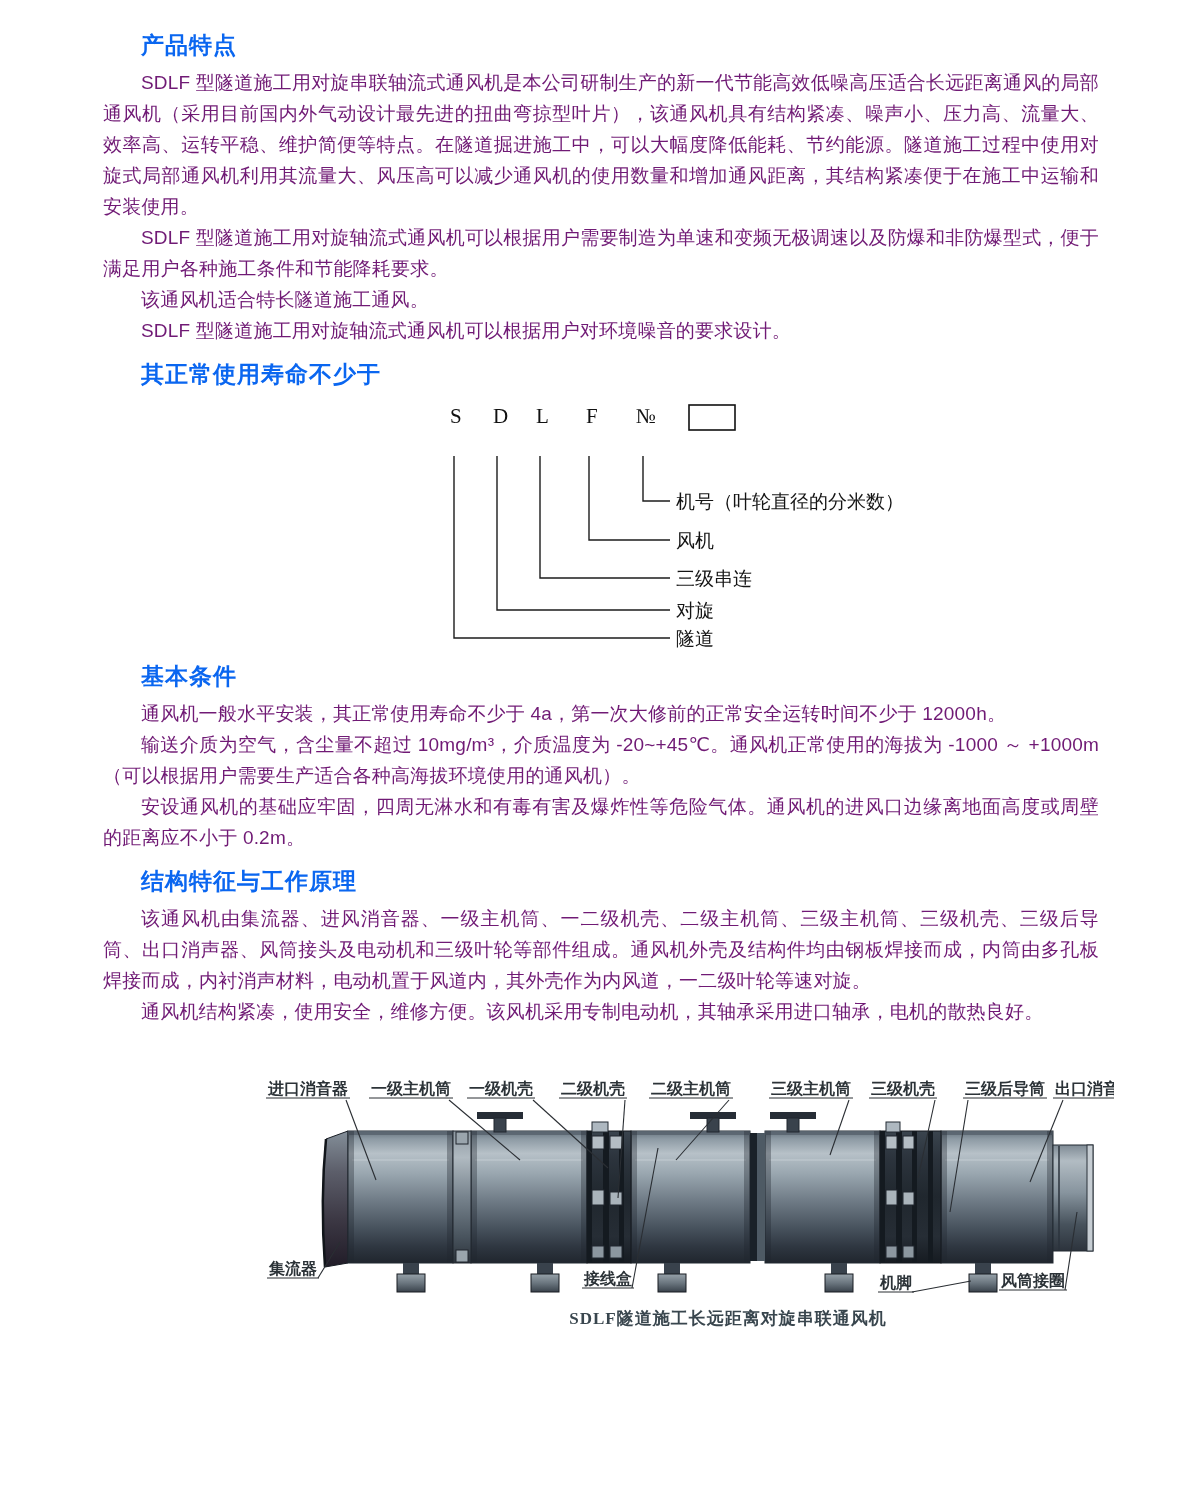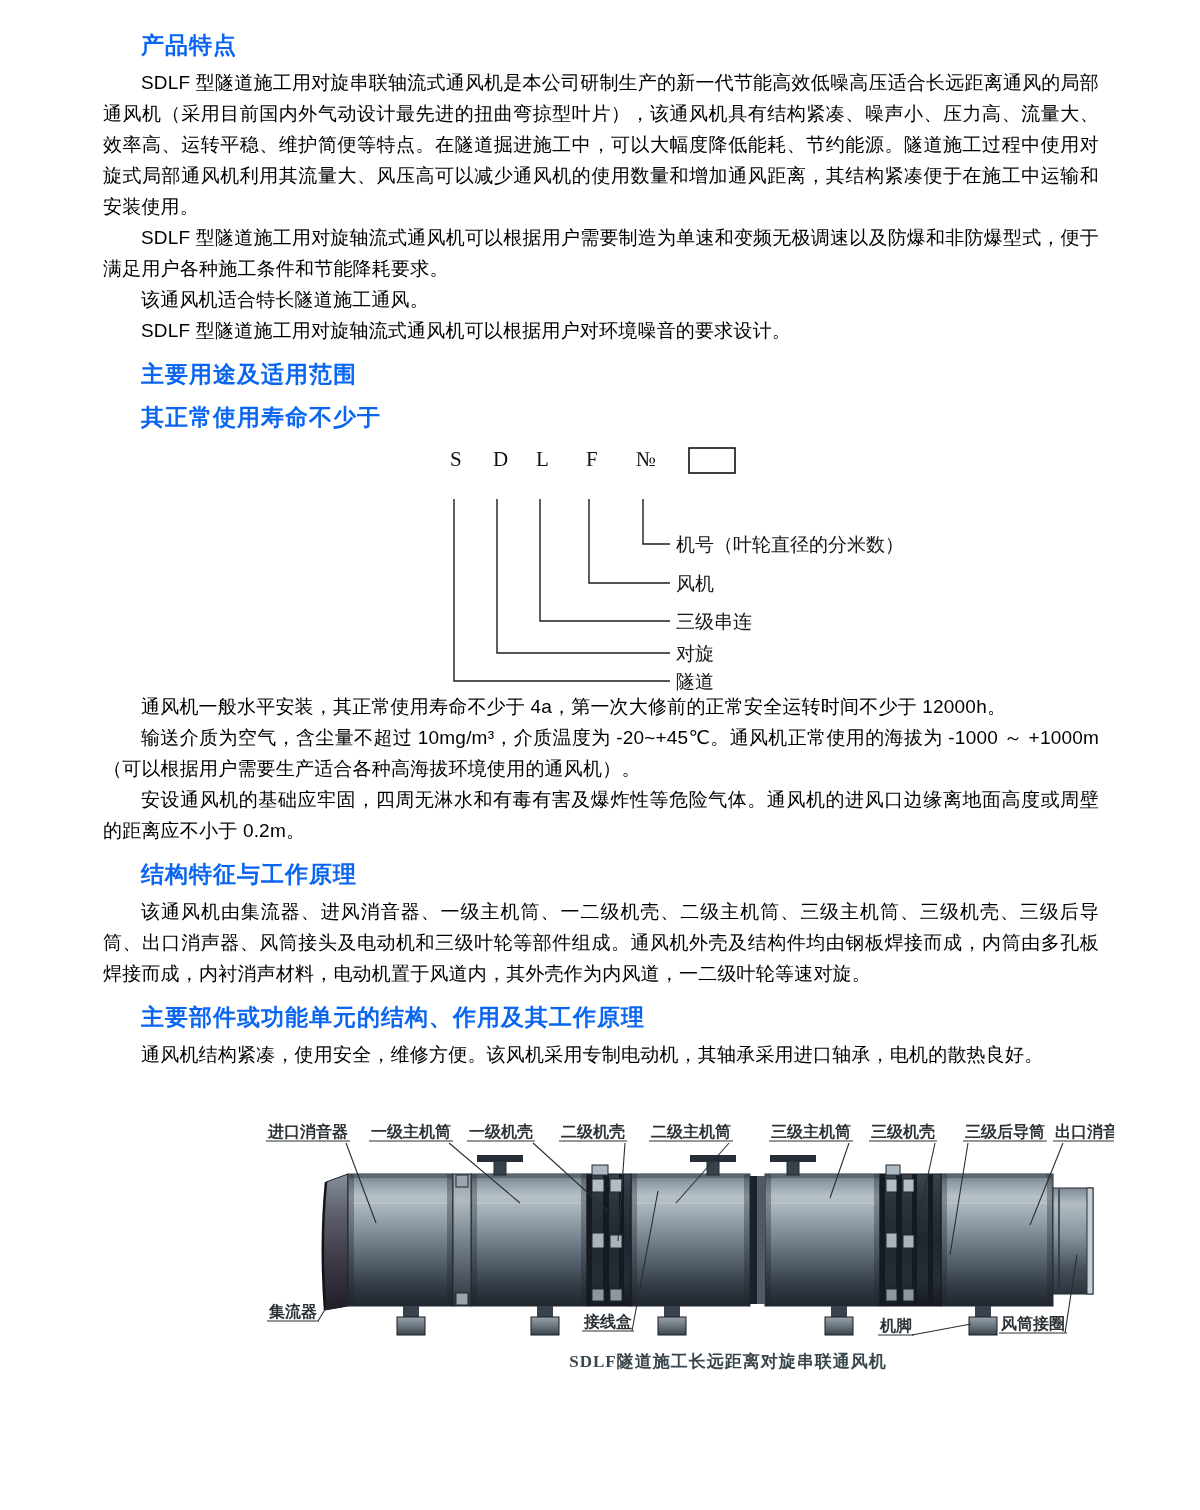--- a/index.html
+++ b/index.html
@@ -11,41 +11,40 @@
     color:#161616;
   }
   .content { padding:12px 15px 0 17px; }
   h2.sec-head {
     font-size:23px; line-height:30px; font-weight:bold;
     color:#0a66f0; margin:13px 0 7px 38px; letter-spacing:1px;
   }
   h2.sec-head.first { margin-top:2px; }
   p.para {
     font-size:19px; line-height:31px; text-align:justify;
-    text-indent:2em; color:#000000; letter-spacing:0.2px;
+    text-indent:2em; color:#701a75; letter-spacing:0.2px;
   }
   .model-diagram { width:520px; height:252px; margin:4px 0 0 330px; position:relative; }
   .fan-diagram  { width:950px; height:290px; margin:33px 0 0 115px; position:relative;font-weight:bold; }
   svg text { user-select:none; }
   .mono-line { stroke:#1c1c1c; stroke-width:1.4; fill:none; }
   .cad-text { font-family:"Liberation Serif","DejaVu Serif",serif; }
 </style>
 </head>
 <body>
 
 <div class="page">
   <div class="content">
 
     <h2 class="sec-head first">产品特点</h2>
     <p class="para">SDLF 型隧道施工用对旋串联轴流式通风机是本公司研制生产的新一代节能高效低噪高压适合长远距离通风的局部通风机（采用目前国内外气动设计最先进的扭曲弯掠型叶片），该通风机具有结构紧凑、噪声小、压力高、流量大、效率高、运转平稳、维护简便等特点。在隧道掘进施工中，可以大幅度降低能耗、节约能源。隧道施工过程中使用对旋式局部通风机利用其流量大、风压高可以减少通风机的使用数量和增加通风距离，其结构紧凑便于在施工中运输和安装使用。</p>
     <p class="para">SDLF 型隧道施工用对旋轴流式通风机可以根据用户需要制造为单速和变频无极调速以及防爆和非防爆型式，便于满足用户各种施工条件和节能降耗要求。</p>
     <p class="para">该通风机适合特长隧道施工通风。</p>
     <p class="para">SDLF 型隧道施工用对旋轴流式通风机可以根据用户对环境噪音的要求设计。</p>
 
-    <h2 class="sec-head">主要用途及适用范围</h2>
 
     <h2 class="sec-head">其正常使用寿命不少于</h2>
 
     <div class="model-diagram">
       <svg width="520" height="252" viewBox="0 0 520 252">
         <g class="cad-text" font-size="21" fill="#111111">
           <text x="17" y="27">S</text>
           <text x="60" y="27">D</text>
           <text x="103" y="27">L</text>
           <text x="153" y="27">F</text>
@@ -62,28 +61,28 @@
         <g font-size="19" fill="#141414">
           <text x="243" y="112">机号（叶轮直径的分米数）</text>
           <text x="243" y="151">风机</text>
           <text x="243" y="189">三级串连</text>
           <text x="243" y="221">对旋</text>
           <text x="243" y="249">隧道</text>
         </g>
       </svg>
     </div>
 
+    <h2 class="sec-head">基本条件</h2>
     <p class="para">通风机一般水平安装，其正常使用寿命不少于 4a，第一次大修前的正常安全运转时间不少于 12000h。</p>
     <p class="para">输送介质为空气，含尘量不超过 10mg/m³，介质温度为 -20~+45℃。通风机正常使用的海拔为 -1000 ～ +1000m（可以根据用户需要生产适合各种高海拔环境使用的通风机）。</p>
     <p class="para">安设通风机的基础应牢固，四周无淋水和有毒有害及爆炸性等危险气体。通风机的进风口边缘离地面高度或周壁的距离应不小于 0.2m。</p>
 
     <h2 class="sec-head">结构特征与工作原理</h2>
     <p class="para">该通风机由集流器、进风消音器、一级主机筒、一二级机壳、二级主机筒、三级主机筒、三级机壳、三级后导筒、出口消声器、风筒接头及电动机和三级叶轮等部件组成。通风机外壳及结构件均由钢板焊接而成，内筒由多孔板焊接而成，内衬消声材料，电动机置于风道内，其外壳作为内风道，一二级叶轮等速对旋。</p>
 
-    <h2 class="sec-head">主要部件或功能单元的结构、作用及其工作原理</h2>
     <p class="para">通风机结构紧凑，使用安全，维修方便。该风机采用专制电动机，其轴承采用进口轴承，电机的散热良好。</p>
 
     <div class="fan-diagram">
       <svg width="950" height="290" viewBox="0 0 950 290">
         <defs>
           <linearGradient id="gdrum" x1="0" y1="0" x2="0" y2="1">
             <stop offset="0" stop-color="#66727d"></stop>
               <stop offset="0.06" stop-color="#8d9aa4"></stop>
             <stop offset="0.17" stop-color="#b7c1c8"></stop>
               <stop offset="0.32" stop-color="#9aa7b0"></stop>

